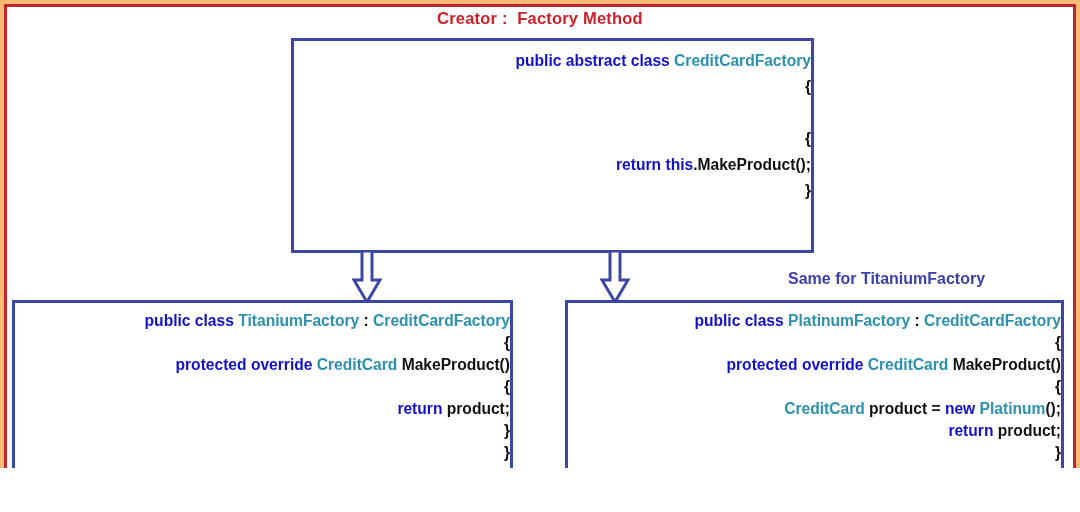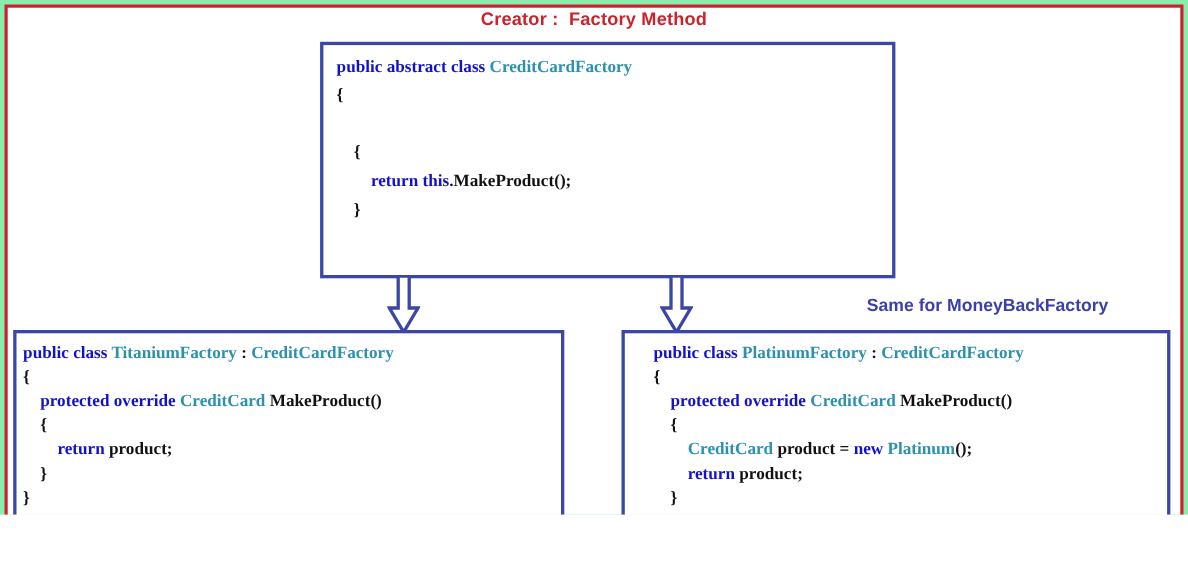--- a/index.html
+++ b/index.html
@@ -7,21 +7,21 @@
     padding: 0;
     background: #ffffff;
   }
   body {
     font-family: "DejaVu Sans Mono", monospace;
   }
   #stage {
     position: relative;
     width: 1080px;
     height: 468px;
-    background: #86efac;
+    background: #fdba74;
     box-sizing: border-box;
     overflow: hidden;
   }
   
   #outer-frame {
     position: absolute;
     left: 4px;
     top: 4px;
     width: 1072px;
     height: 504px;
@@ -66,27 +66,28 @@
   #box-platinum {
     left: 565px;
     top: 300px;
     width: 499px;
     height: 188px;
   }
   .code-body {
     padding: 6px 0 0 5px;
   }
   .code-line {
-    font-family: Liberation Serif, serif;
+    font-family: Liberation Sans, sans-serif;
     font-size: 15.6px;
     line-height: 22px;
     white-space: pre;
     color: #111111;
     font-weight: bold;
     height: 22px;
+    text-align: right;
   }
   #box-creator .code-line { font-size: 15.6px; line-height: 26px; height: 26px; }
   #box-creator .code-body { padding: 7px 0 0 12px; }
   #box-titanium .code-body { padding: 7px 0 0 6px; border-radius: 14px; }
   #box-platinum .code-body { padding: 7px 0 0 6px; margin-left: 20px; }
 
   .kw   { color: #1111cc; }
   .typ  { color: #2b91af; }
   .plain{ color: #111111; }
   .blank{ color: transparent; }
@@ -134,21 +135,21 @@
     <svg width="30" height="54" viewBox="0 0 30 54">
       <polygon points="10,1 20,1 20,30 28,30 15,52 2,30 10,30" fill="#ffffff" stroke="#3b46a5" stroke-width="3" stroke-linejoin="miter"></polygon>
     </svg>
   </div>
   <div class="arrow" id="arrow-right">
     <svg width="30" height="54" viewBox="0 0 30 54">
       <polygon points="10,1 20,1 20,30 28,30 15,52 2,30 10,30" fill="#ffffff" stroke="#3b46a5" stroke-width="3" stroke-linejoin="miter"></polygon>
     </svg>
   </div>
 
-  <div id="note-moneyback">Same for MoneyBackFactory</div>
+  <div id="note-moneyback">Same for TitaniumFactory</div>
 
   <div class="code-box" id="box-titanium">
     <div class="code-body">
         <div class="code-line"><span class="kw">public class </span><span class="typ">TitaniumFactory </span><span class="plain">: </span><span class="typ">CreditCardFactory</span></div>
         <div class="code-line"><span class="plain">{</span></div>
         <div class="code-line"><span class="plain">    </span><span class="kw">protected override </span><span class="typ">CreditCard </span><span class="plain">MakeProduct()</span></div>
         <div class="code-line"><span class="plain">    {</span></div>
         <div class="code-line"><span class="plain">        </span><span class="kw">return </span><span class="plain">product;</span></div>
         <div class="code-line"><span class="plain">    }</span></div>
         <div class="code-line"><span class="plain">}</span></div>

